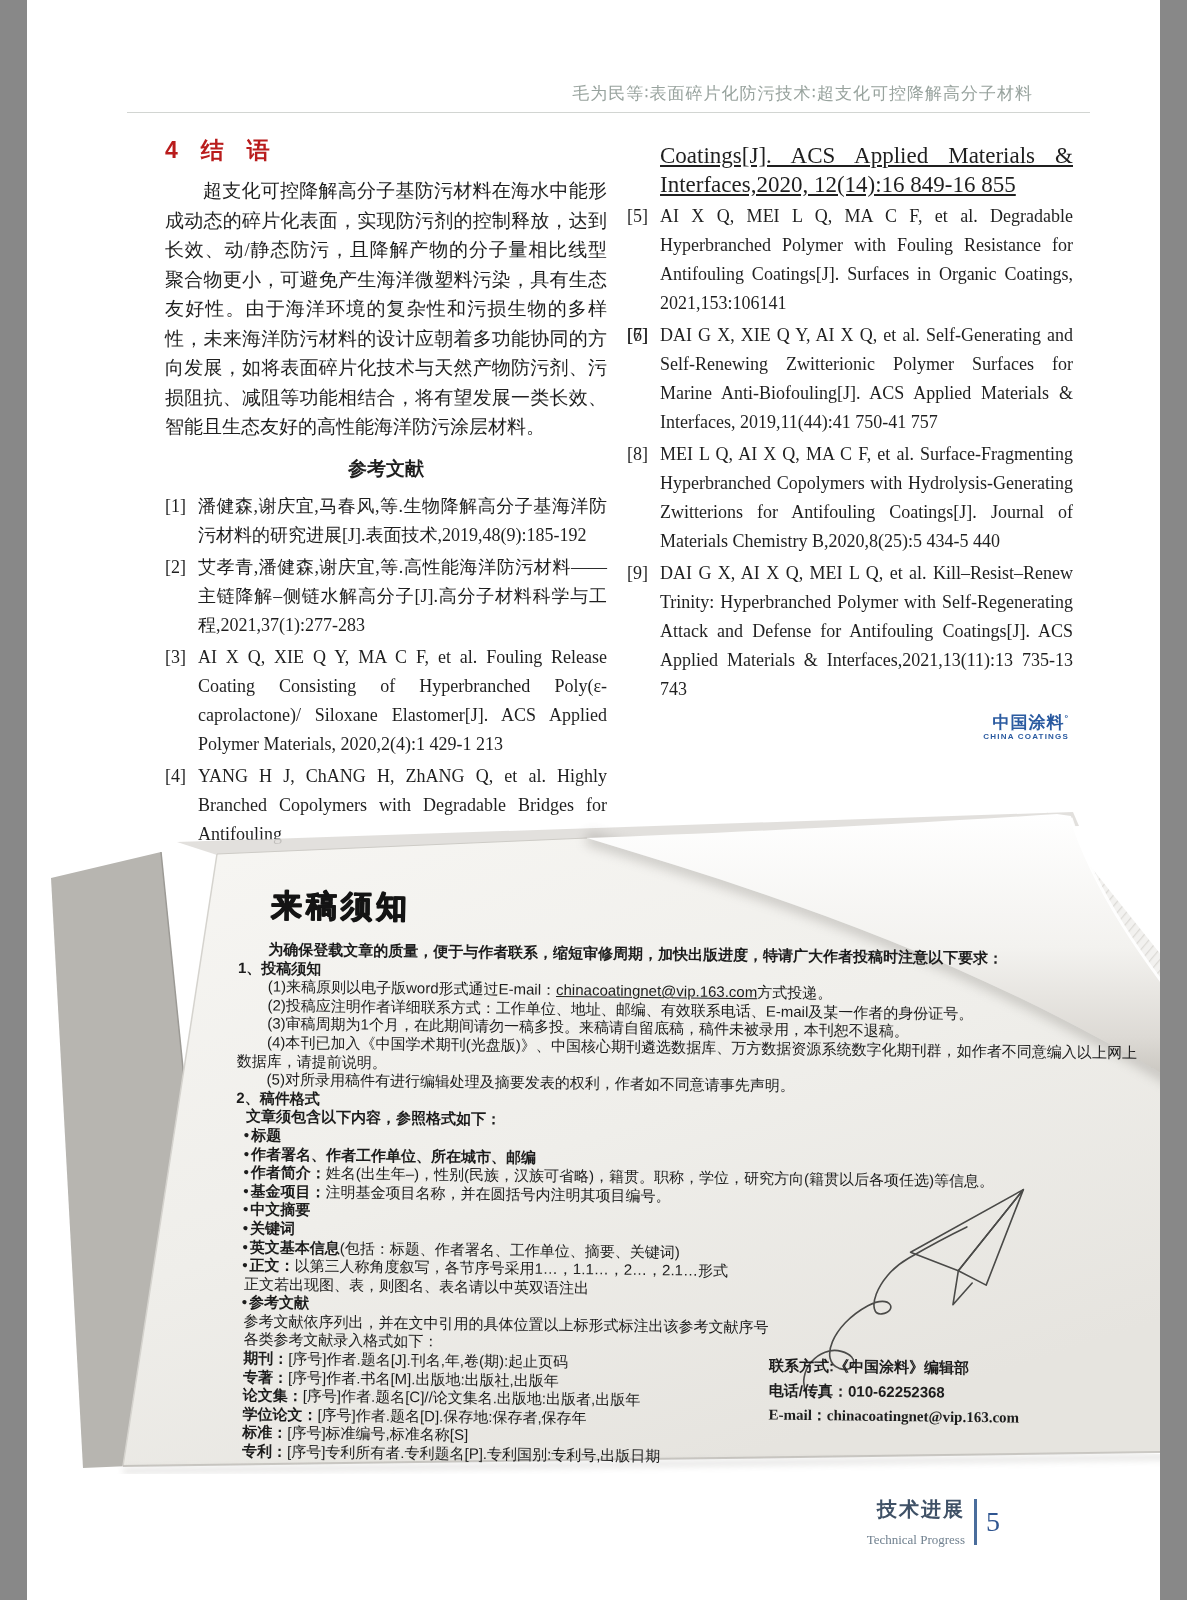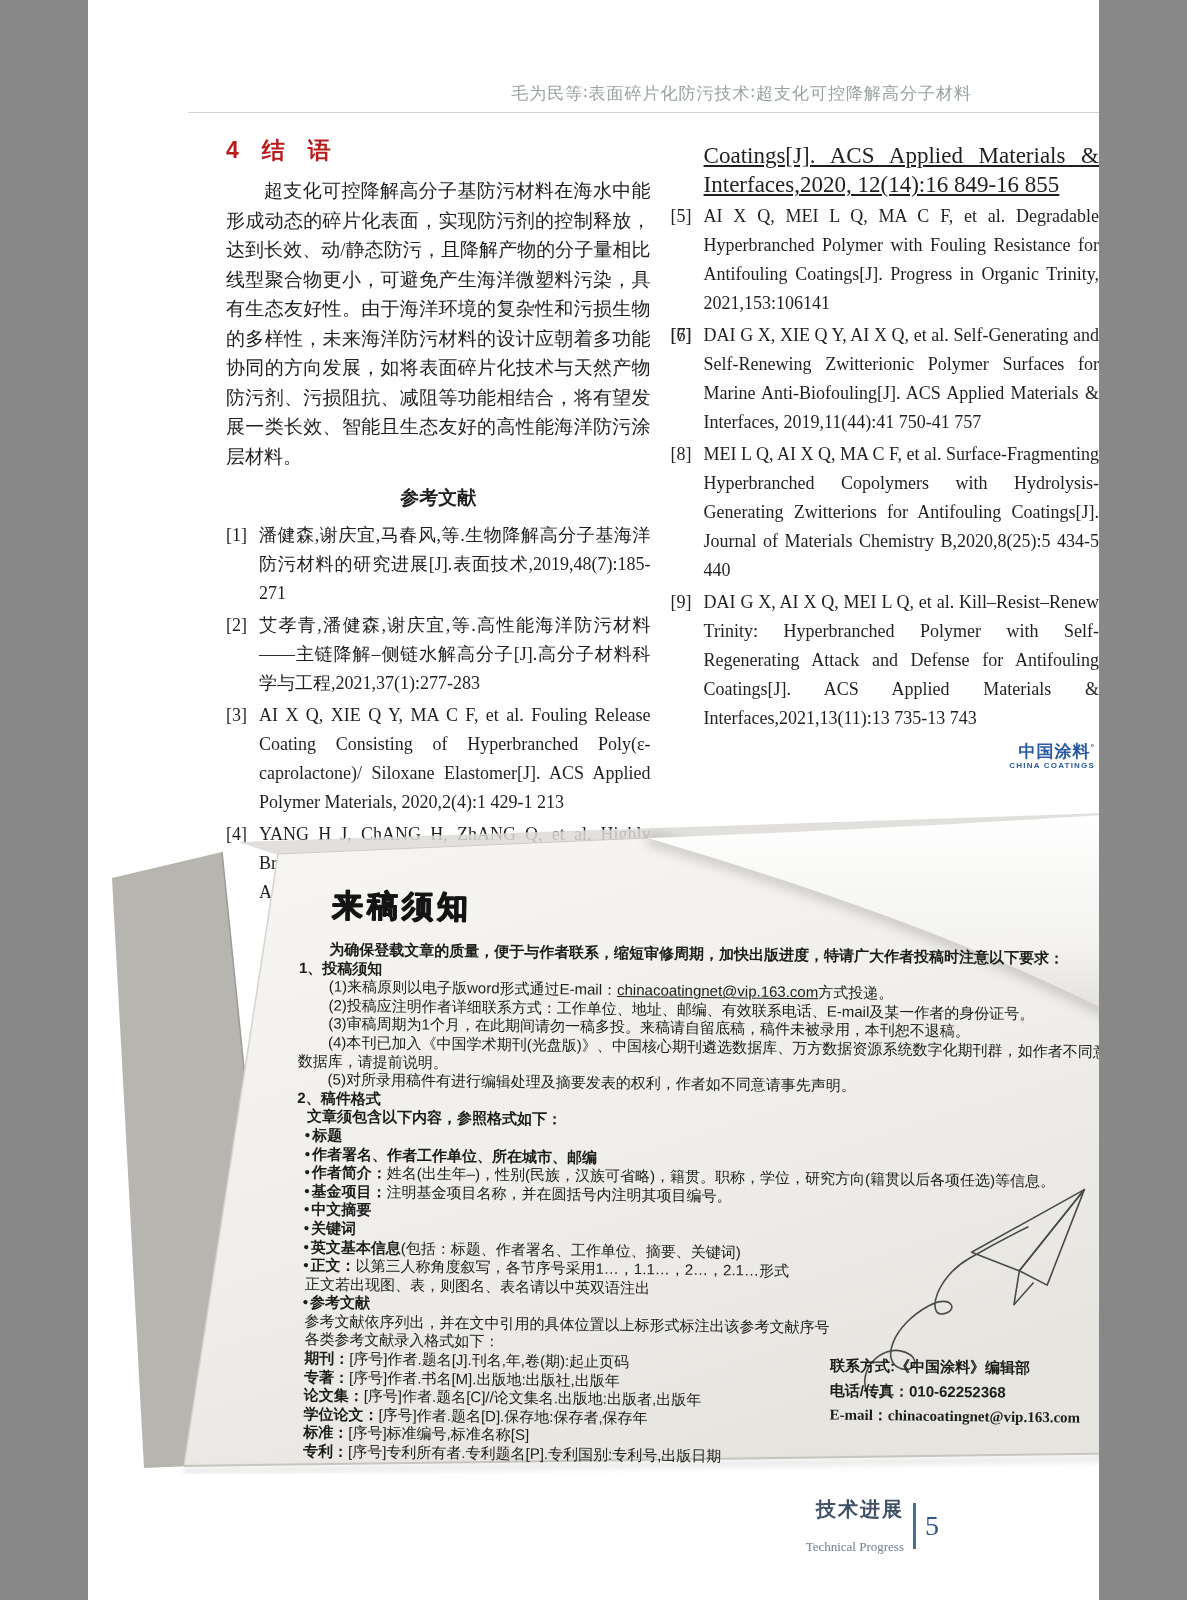--- a/index.html
+++ b/index.html
@@ -1,17 +1,17 @@
 <!DOCTYPE html>
 <html><head>
 <meta charset="utf-8">
 <style>
   html,body{margin:0;padding:0;background:#888;}
   .page{
-    position:relative;width:1011px;height:1600px;margin:0 auto;
+    position:relative;width:1133px;height:1600px;margin:0 auto;
     background:#ffffff;overflow:hidden;
     font-family:"Liberation Serif","DejaVu Serif",serif;color:#1f1f1f;
   }
   
   .running-header{padding:82px 127px 0 0;text-align:right;}
   .rh-text{font-size:17px;color:#98a39e;letter-spacing:1px;
     font-family:"Liberation Sans","DejaVu Sans",sans-serif;}
   .header-rule{margin:7px 0 0 100px;width:963px;height:0;border-top:1px solid #d2d5d2;}
   
   .columns{display:flex;padding:14px 0 0 138px;}
@@ -54,21 +54,21 @@
   .n2-line .dot{font-weight:bold;margin-right:2px;}
   .contact{position:absolute;left:536px;top:462px;line-height:25px;font-weight:bold;font-size:15px;}
   .contact p{margin:0;font-size:15px;line-height:25px;}
   .contact .c-email{font-family:"Liberation Serif","DejaVu Serif",serif;}
   .plane-art{position:absolute;left:556px;top:274px;width:262px;height:238px;}
   
   .footer{position:absolute;top:1496px;right:160px;display:flex;align-items:center;}
   .f-labels{text-align:right;margin-right:9px;}
   .f-cn{font-size:20px;font-weight:bold;color:#3f5166;letter-spacing:2px;
     font-family:"Liberation Sans","DejaVu Sans",sans-serif;}
-  .f-en{font-size:13px;color:#70808f;margin-top:16px;}
+  .f-en{font-size:13px;color:#70808f;margin-top:9px;}
   .f-bar{width:3px;height:46px;background:#4a6d9c;margin-right:9px;}
   .f-num{font-size:28px;color:#2f5590;font-family:"Liberation Serif","DejaVu Serif",serif;}
 </style>
 </head>
 <body>
 
 <div class="page">
 
   <div class="running-header">
     <span class="rh-text">毛为民等∶表面碎片化防污技术∶超支化可控降解高分子材料</span>
@@ -77,21 +77,21 @@
 
   <div class="columns">
     <div class="col-left">
       <h2 class="sec-heading">4　结　语</h2>
       <p class="conclusion">超支化可控降解高分子基防污材料在海水中能形成动态的碎片化表面，实现防污剂的控制释放，达到长效、动/静态防污，且降解产物的分子量相比线型聚合物更小，可避免产生海洋微塑料污染，具有生态友好性。由于海洋环境的复杂性和污损生物的多样性，未来海洋防污材料的设计应朝着多功能协同的方向发展，如将表面碎片化技术与天然产物防污剂、污损阻抗、减阻等功能相结合，将有望发展一类长效、智能且生态友好的高性能海洋防污涂层材料。</p>
       <h3 class="ref-heading">参考文献</h3>
       <ol class="refs">
 
           <li class="ref">
             <span class="ref-no">[1]</span>
-            <span class="ref-text">潘健森,谢庆宜,马春风,等.生物降解高分子基海洋防污材料的研究进展[J].表面技术,2019,48(7):185-271</span>
+            <span class="ref-text">潘健森,谢庆宜,马春风,等.生物降解高分子基海洋防污材料的研究进展[J].表面技术,2019,48(9):185-192</span>
           </li>
 
           <li class="ref">
             <span class="ref-no">[2]</span>
             <span class="ref-text">艾孝青,潘健森,谢庆宜,等.高性能海洋防污材料——主链降解–侧链水解高分子[J].高分子材料科学与工程,2021,37(1):277-283</span>
           </li>
 
           <li class="ref">
             <span class="ref-no">[3]</span>
             <span class="ref-text">AI X Q, XIE Q Y, MA C F, et al. Fouling Release Coating Consisting of Hyperbranched Poly(ε-caprolactone)/ Siloxane Elastomer[J]. ACS Applied Polymer Materials, 2020,2(4):1 429-1 213</span>
@@ -102,21 +102,21 @@
             <span class="ref-text">YANG H J, ChANG H, ZhANG Q, et al. Highly Branched Copolymers with Degradable Bridges for Antifouling</span>
           </li>
         </ol>
     </div>
     <div class="col-right">
       <p class="ref-cont">Coatings[J]. ACS Applied Materials &amp; Interfaces,2020, 12(14):16 849-16 855</p>
       <ol class="refs">
 
           <li class="ref">
             <span class="ref-no">[5]</span>
-            <span class="ref-text">AI X Q, MEI L Q, MA C F, et al. Degradable Hyperbranched Polymer with Fouling Resistance for Antifouling Coatings[J]. Progress in Organic Trinity, 2021,153:106141</span>
+            <span class="ref-text">AI X Q, MEI L Q, MA C F, et al. Degradable Hyperbranched Polymer with Fouling Resistance for Antifouling Coatings[J]. Surfaces in Organic Coatings, 2021,153:106141</span>
           </li>
 
           <li class="ref">
             <span class="ref-no">[6]</span>
           </li>
 
           <li class="ref">
             <span class="ref-no">[7]</span>
             <span class="ref-text">DAI G X, XIE Q Y, AI X Q, et al. Self-Generating and Self-Renewing Zwitterionic Polymer Surfaces for Marine Anti-Biofouling[J]. ACS Applied Materials &amp; Interfaces, 2019,11(44):41 750-41 757</span>
           </li>

